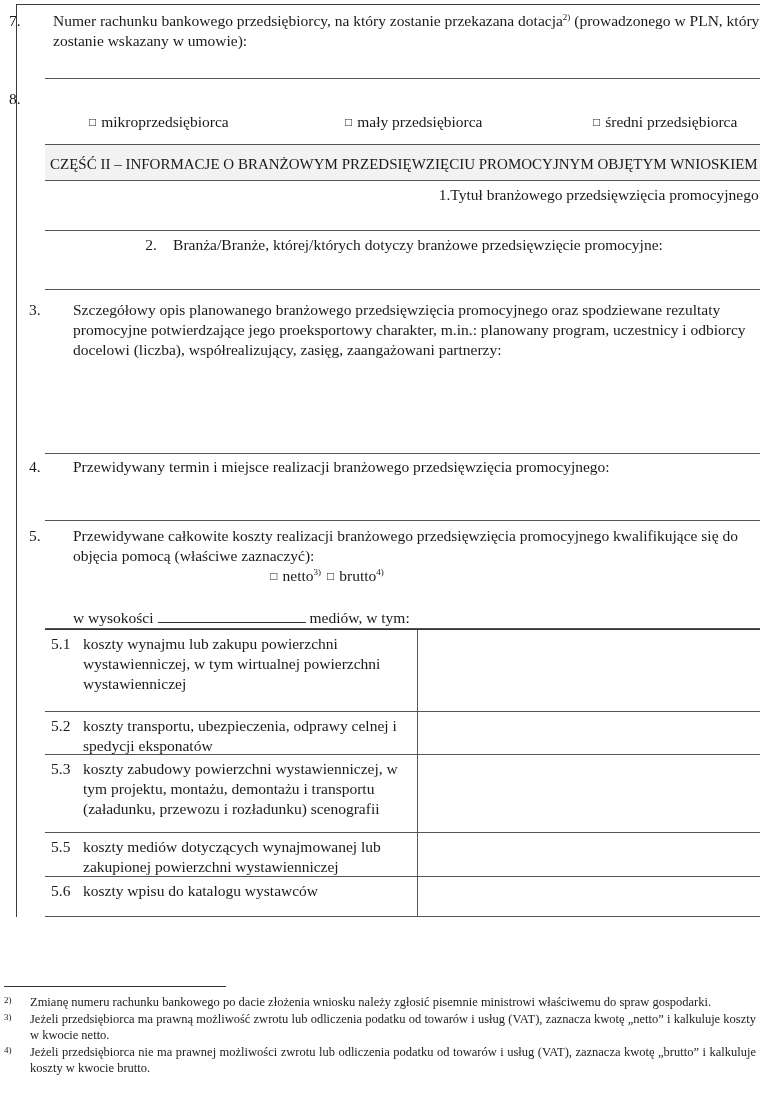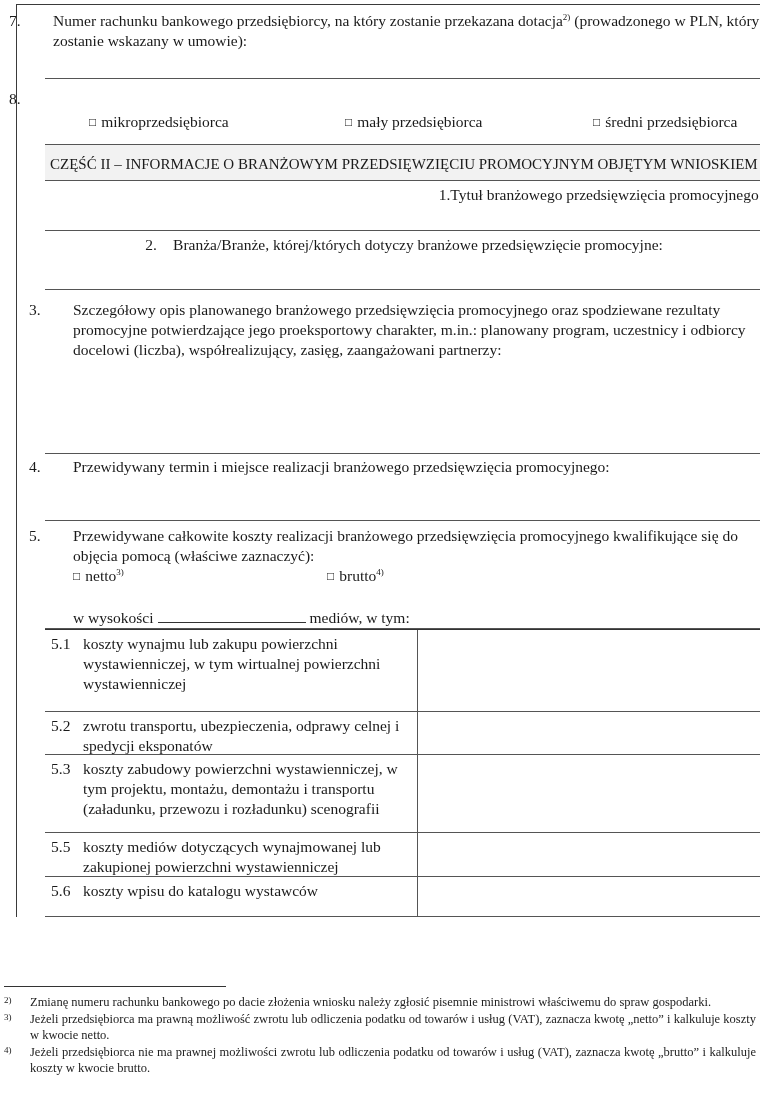--- a/index.html
+++ b/index.html
@@ -80,40 +80,40 @@
     <div class="txt hang" style="padding-left:28px; padding-top:3px;">
       <span class="num">4.</span><span>Przewidywany termin i miejsce realizacji branżowego przedsięwzięcia promocyjnego:</span>
     </div>
   </div>
 
   <div class="row" style="height:108px;">
     <div class="txt hang" style="padding-left:28px; padding-top:5px;">
       <span class="num">5.</span><span>Przewidywane całkowite koszty realizacji branżowego przedsięwzięcia promocyjnego kwalifikujące się do objęcia pomocą (właściwe zaznaczyć):</span>
     </div>
     <div class="cbrow" style="padding-left:28px; margin-top:0;">
-      <span class="cb" style="width:248px;"><span class="box-glyph">□</span><span>netto</span><sup>3)</sup></span>
+      <span class="cb" style="width:248px;text-align:right;"><span class="box-glyph">□</span><span>netto</span><sup>3)</sup></span>
       <span class="cb"><span class="box-glyph">□</span><span>brutto</span><sup>4)</sup></span>
     </div>
     <div style="padding-left:28px; margin-top:21px;">
       <span>w wysokości</span><span class="underline-field"></span><span>mediów, w tym:</span>
     </div>
   </div>
 
   <div>
     <div class="tbl" style="height:83px; border-top:0.5px solid #333;">
       <div class="left">
           <span class="n">5.1</span>
           <span>koszty wynajmu lub zakupu powierzchni wystawienniczej, w tym wirtualnej powierzchni wystawienniczej</span>
         </div>
       <div class="right"></div>
     </div>
     <div class="tbl" style="height:43px;">
       <div class="left">
           <span class="n">5.2</span>
-          <span>zwrotu transportu, ubezpieczenia, odprawy celnej i spedycji eksponatów</span>
+          <span>koszty transportu, ubezpieczenia, odprawy celnej i spedycji eksponatów</span>
         </div>
       <div class="right"></div>
     </div>
     <div class="tbl" style="height:78px;">
       <div class="left">
           <span class="n">5.3</span>
           <span>koszty zabudowy powierzchni wystawienniczej, w tym projektu, montażu, demontażu i transportu (załadunku, przewozu i rozładunku) scenografii</span>
         </div>
       <div class="right"></div>
     </div>

